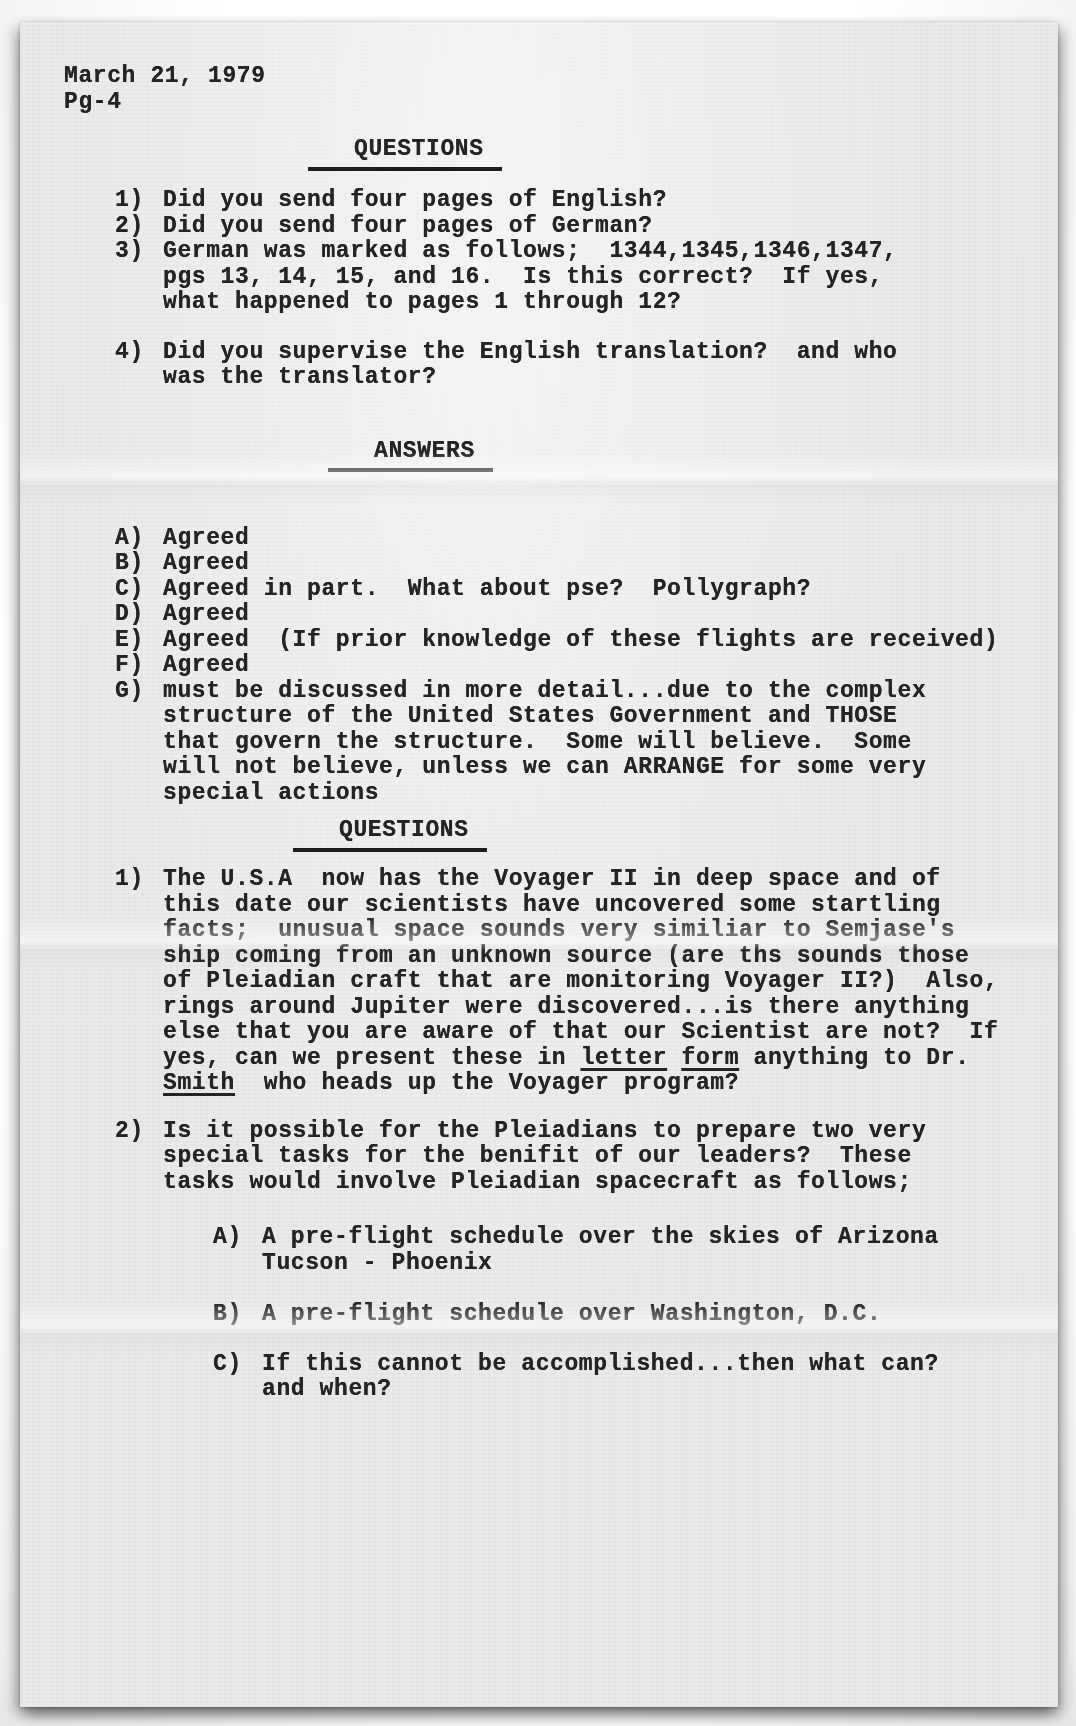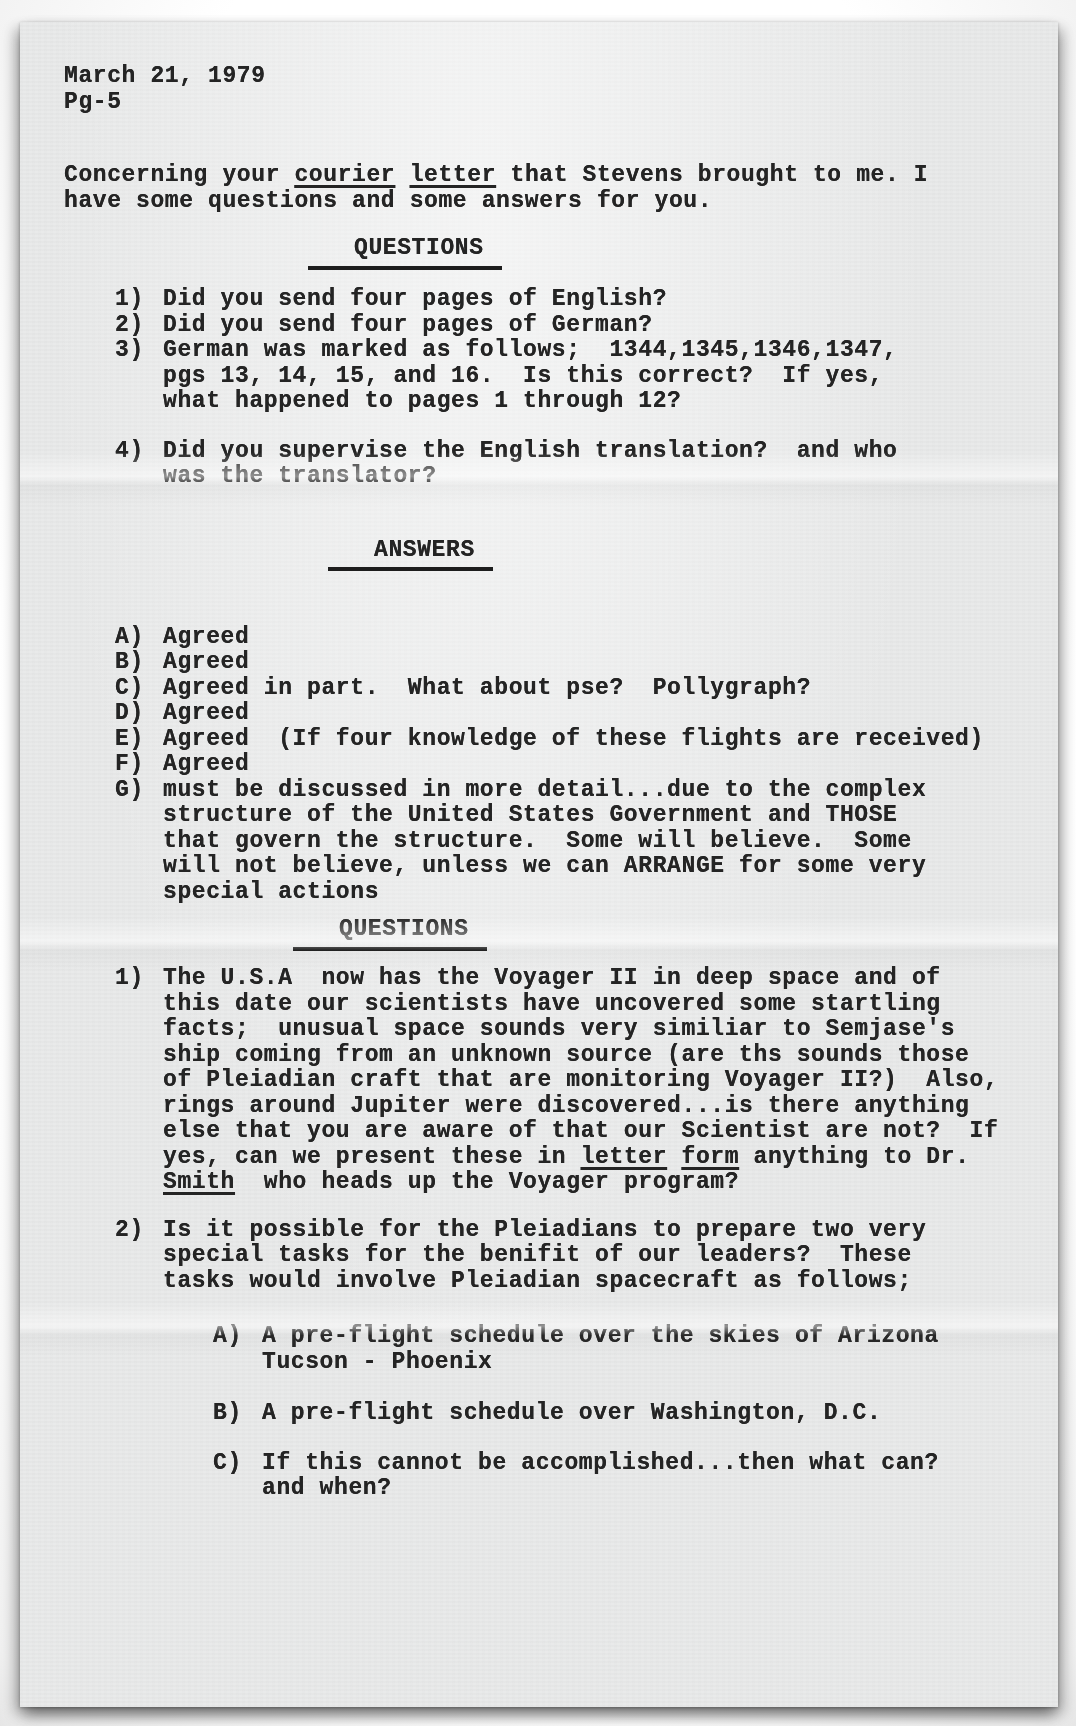--- a/index.html
+++ b/index.html
@@ -88,25 +88,23 @@
 <body>
 
 <div class="scan">
   <div class="paper tw">
     <div class="crease c1"></div>
     <div class="crease c2"></div>
     <div class="crease c3"></div>
 
     <div class="header">
       <div>March 21, 1979</div>
-      <div>Pg-5</div>
-    </div>
-
-    <div class="intro pre"><span>Concerning your </span><span class="u">courier</span><span> </span><span class="u">letter</span><span> that Stevens brought to me. I
-have some questions and some answers for you.</span></div>
+      <div>Pg-4</div>
+    </div>
+
 
     <div class="sec-title t-q1"><span class="hl">QUESTIONS</span></div>
 
     <div class="list-q1">
       <div class="item">
         <span class="marker">1)</span>
         <span class="text">Did you send four pages of English?</span>
       </div>
       <div class="item">
         <span class="marker">2)</span>
@@ -139,21 +137,21 @@
       <div class="item">
         <span class="marker">C)</span>
         <span class="text">Agreed in part.  What about pse?  Pollygraph?</span>
       </div>
       <div class="item">
         <span class="marker">D)</span>
         <span class="text">Agreed</span>
       </div>
       <div class="item">
         <span class="marker">E)</span>
-        <span class="text">Agreed  (If four knowledge of these flights are received)</span>
+        <span class="text">Agreed  (If prior knowledge of these flights are received)</span>
       </div>
       <div class="item">
         <span class="marker">F)</span>
         <span class="text">Agreed</span>
       </div>
       <div class="item">
         <span class="marker">G)</span>
         <span class="text">must be discussed in more detail...due to the complex
 structure of the United States Government and THOSE
 that govern the structure.  Some will believe.  Some

